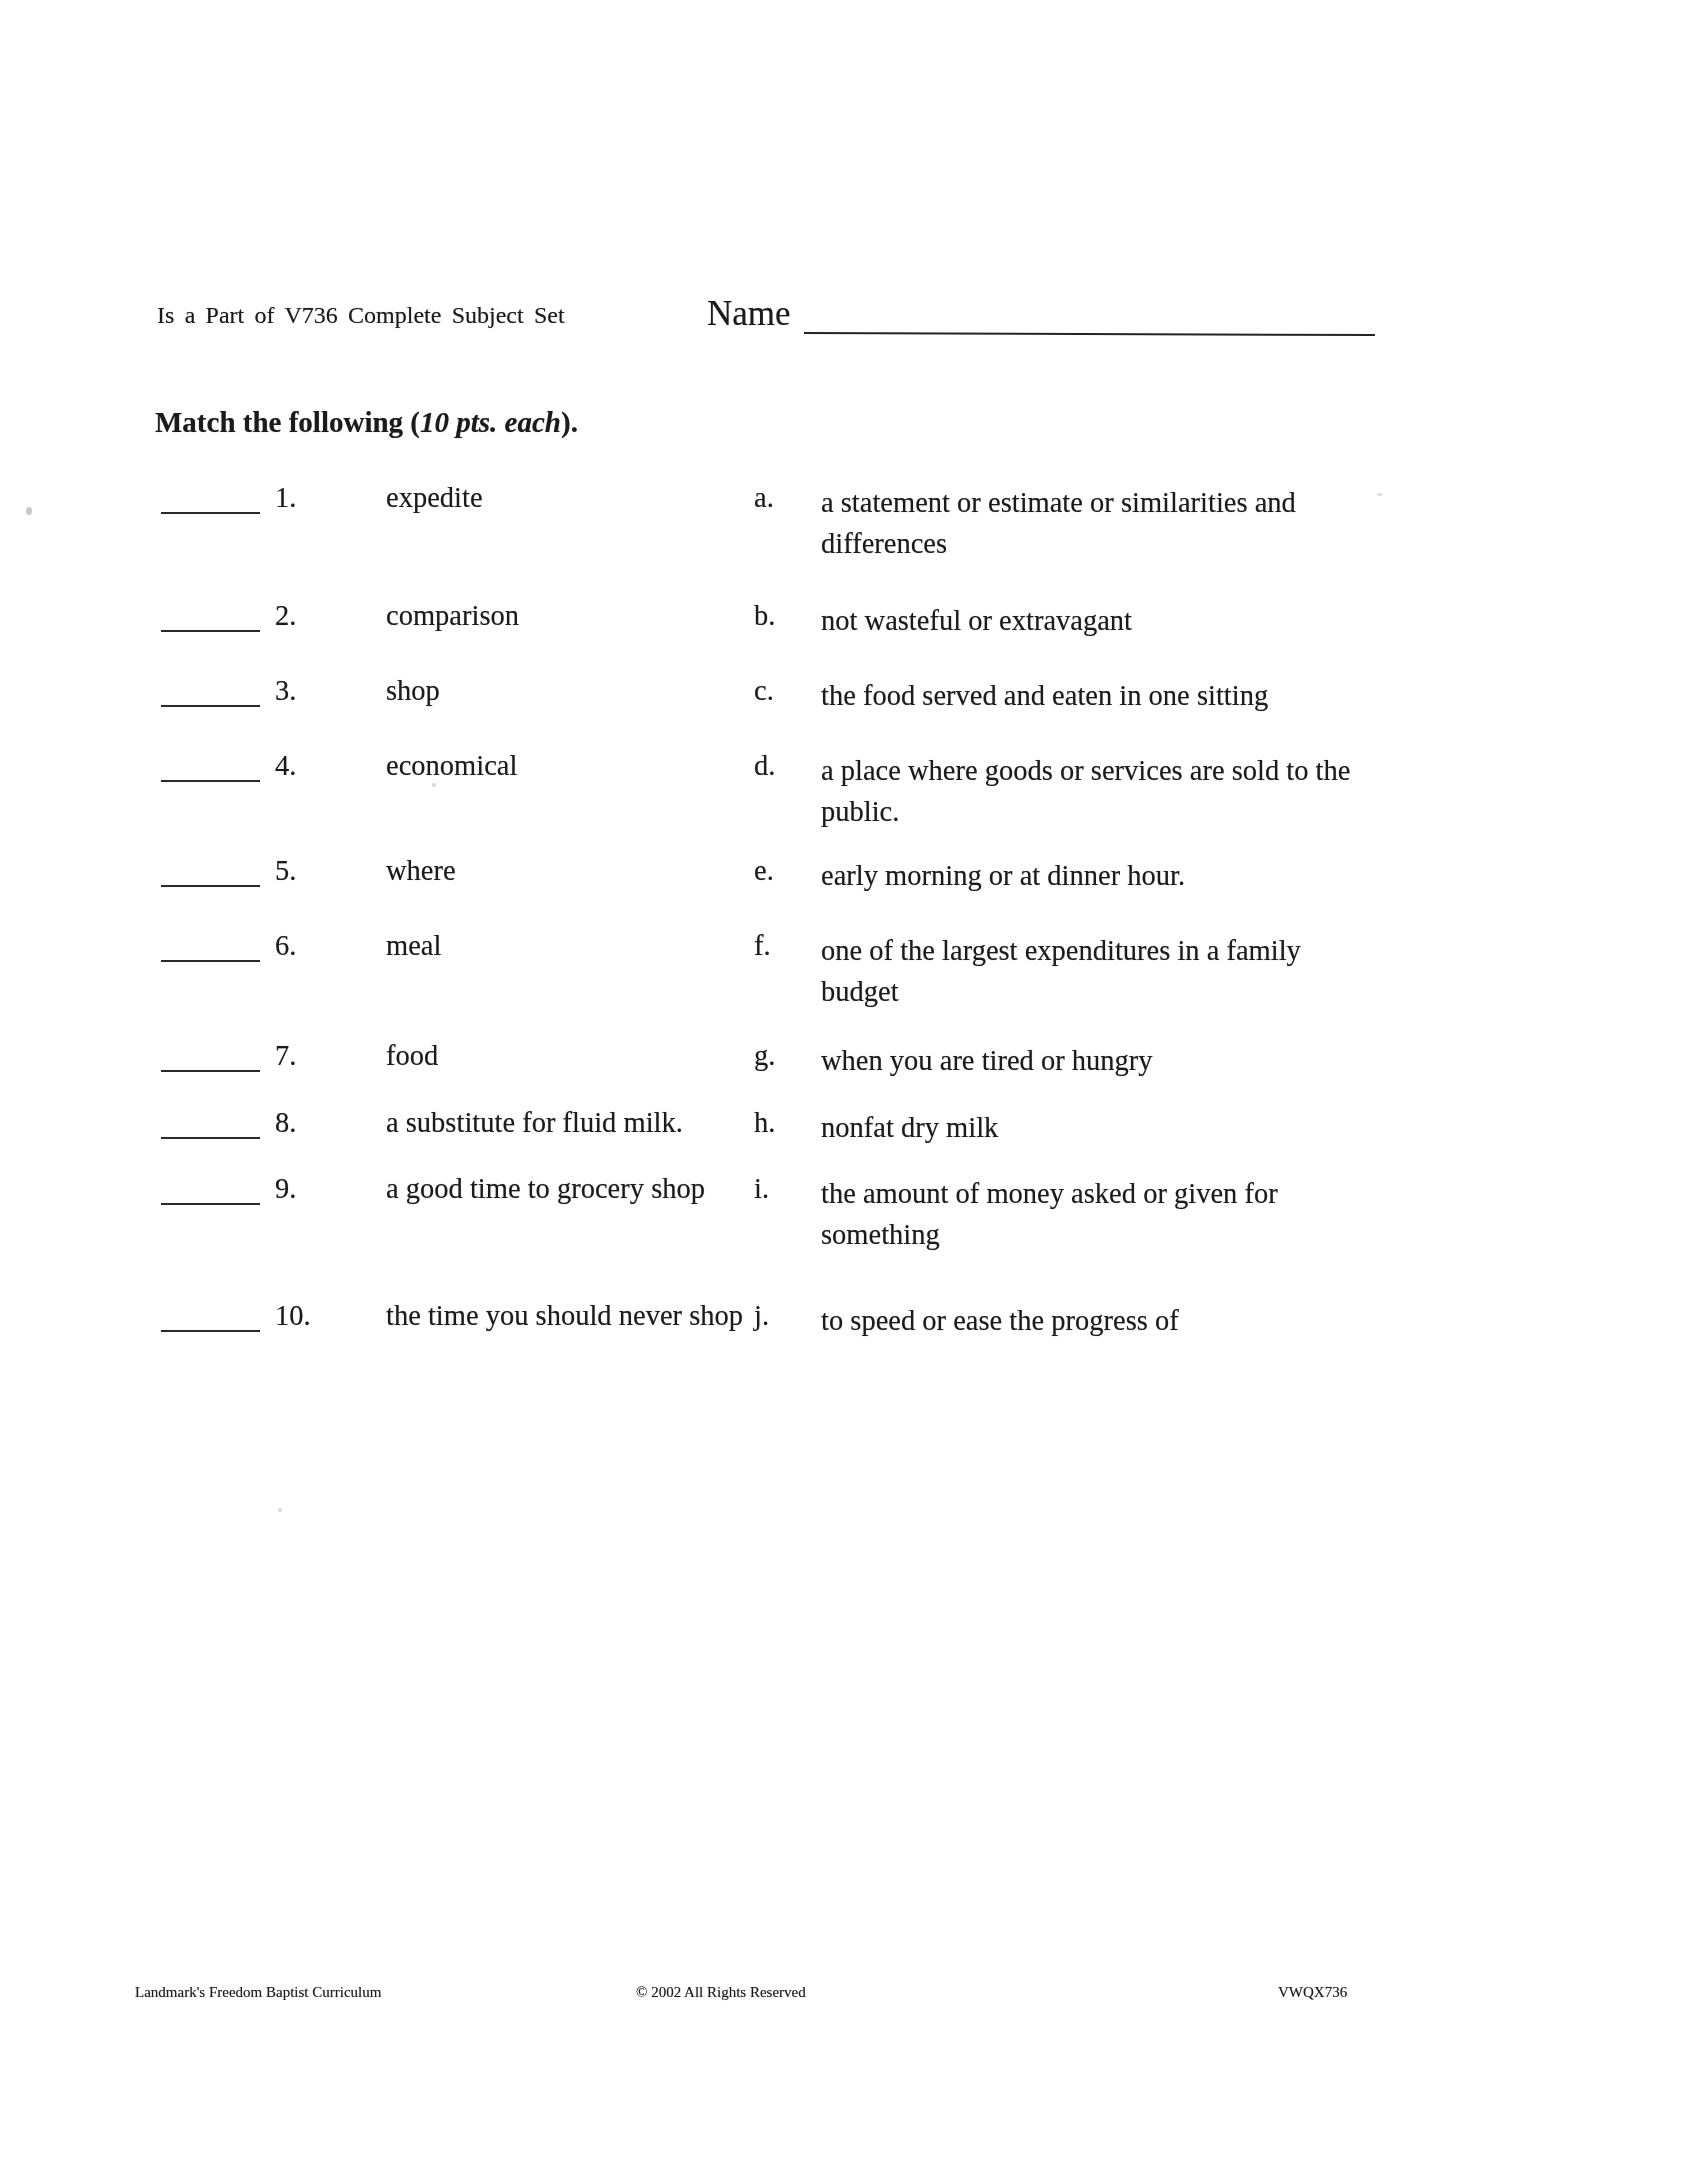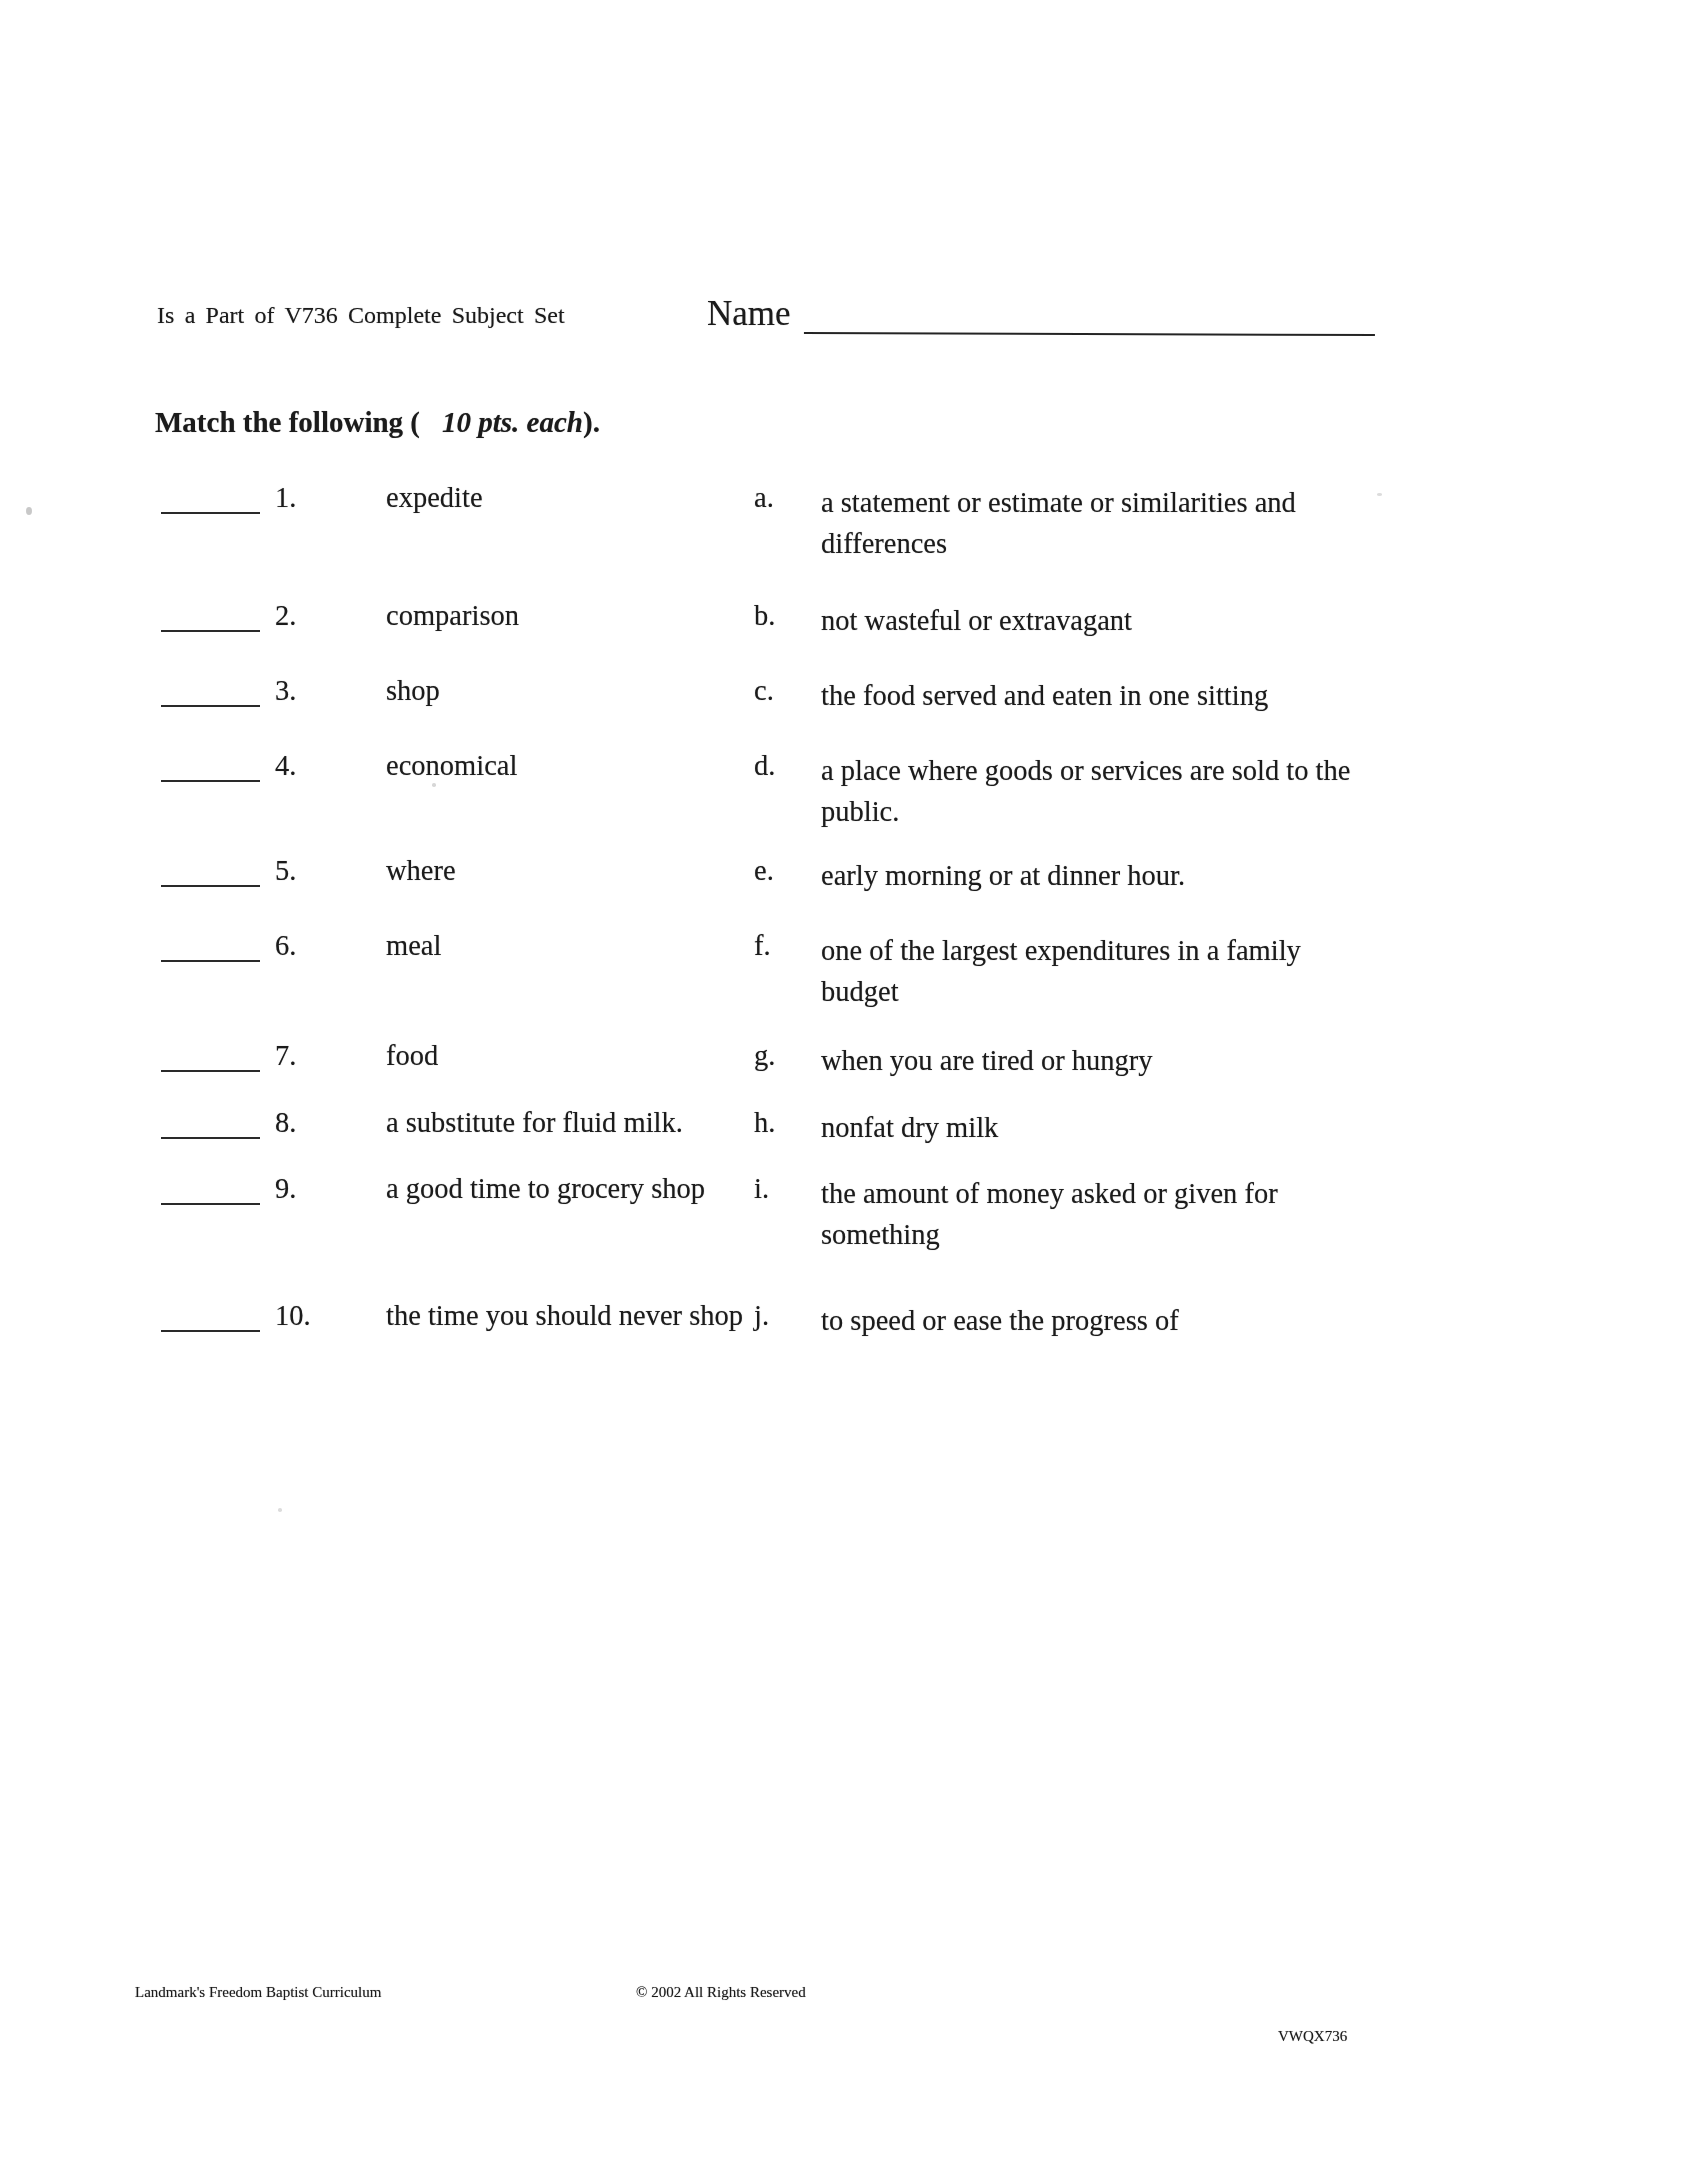--- a/index.html
+++ b/index.html
@@ -62,21 +62,20 @@
   .instructions {
     position: absolute;
     left: 155px;
     top: 406px;
     font-size: 29px;
     font-weight: bold;
     white-space: nowrap;
   }
   .instructions .pts {
     font-style: italic;
-    margin-left: 22px;
   }
   .row {
     position: absolute;
     left: 0;
     width: 1683px;
     font-size: 28.5px;
   }
   .blank {
     position: absolute;
     left: 161px;
@@ -112,21 +111,21 @@
     line-height: 41px;
   }
   .footer-item {
     position: absolute;
     top: 1984px;
     font-size: 15px;
     white-space: nowrap;
   }
   .footer-left   { left: 135px; }
   .footer-center { left: 636px; }
-  .footer-right  { left: 1278px; margin-top: 44px; }
+  .footer-right  { left: 1278px; }
   .speck {
     position: absolute;
     background: #9a9a9a;
     border-radius: 50%;
   }
 </style>
 </head>
 <body>
 
 <div class="page">

